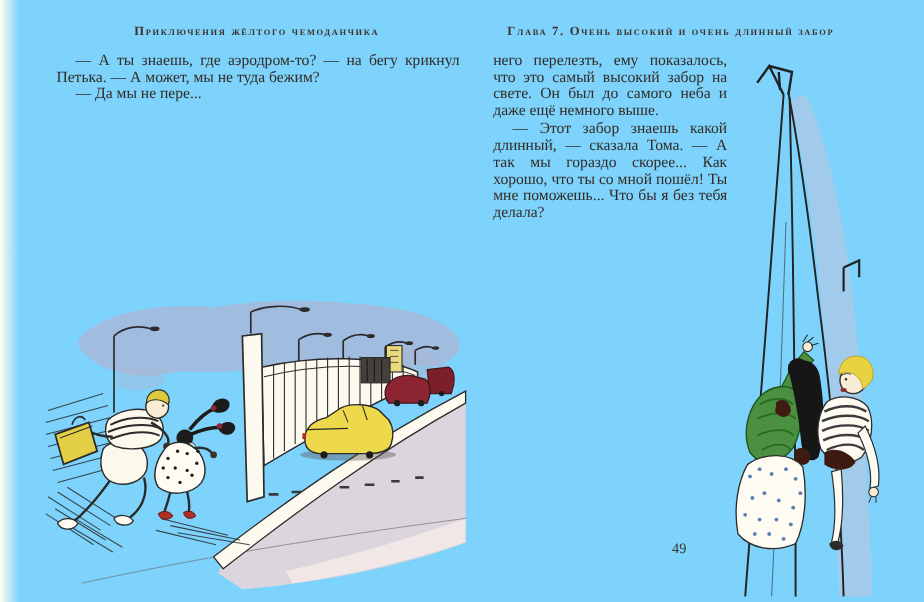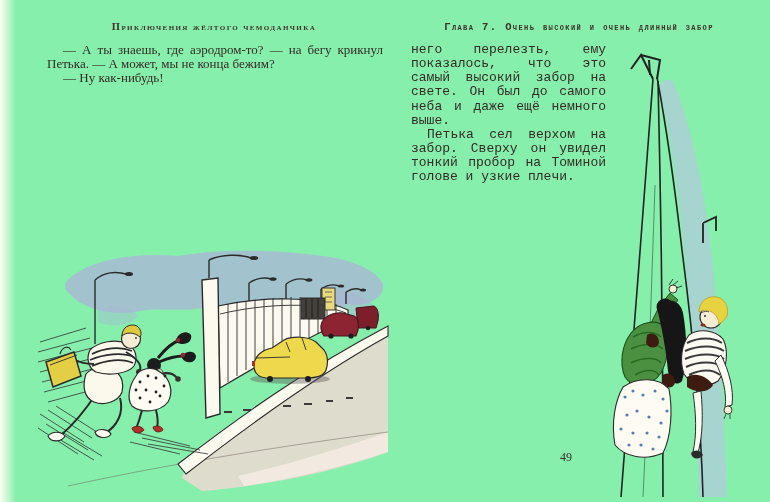--- a/index.html
+++ b/index.html
@@ -1,69 +1,69 @@
 <!DOCTYPE html>
 <html><head>
 <meta charset="utf-8">
 <style>
   html,body{margin:0;padding:0;background:#e8e4d4;}
   .spread{
     position:relative;width:770px;height:502px;overflow:hidden;
-    background:#86efac;
+    background:#7dd3fc;
     font-family:"Liberation Serif","DejaVu Serif",serif;
     color:#332b26;
   }
   .page-edge{
     position:absolute;left:0;top:0;bottom:0;width:16px;
     background:linear-gradient(90deg,#fffdf0,rgba(255,253,240,0));
     pointer-events:none;
   }
   .running-header{
     position:absolute;top:21px;height:14px;
     font-variant:small-caps;font-weight:bold;
     font-size:10.5px;letter-spacing:1.4px;
     color:#3f312a;text-align:center;white-space:nowrap;
   }
   .running-header.left{left:46px;width:336px;}
-  .running-header.right{left:406px;width:346px;font-family:Liberation Mono, monospace;}
+  .running-header.right{left:386px;width:346px;}
   .text-block{
     position:absolute;top:43px;
     font-size:13px;line-height:14.15px;
     text-align:justify;text-justify:inter-word;
   }
   .text-block p{margin:0;text-indent:16px;hyphens:none;}
   .text-block p.noindent{text-indent:0;}
   .text-block.left{left:47px;width:336px;}
-  .text-block.right{left:411px;width:195px;font-family:Liberation Mono, monospace;}
+  .text-block.right{left:411px;width:195px;}
   .page-number{
     position:absolute;top:450px;left:411px;width:310px;
     text-align:center;font-size:12px;color:#3a322c;
   }
   svg{position:absolute;display:block;}
   .illus-left{left:38px;top:246px;}
   .illus-right{left:603px;top:45px;}
 </style>
 </head>
 <body>
 
 <div class="spread">
 
   <div class="page-edge"></div>
 
   <div class="running-header left">Приключения жёлтого чемоданчика</div>
   <div class="running-header right">Глава 7. Очень высокий и очень длинный забор</div>
 
   <div class="text-block left">
-    <p>— А ты знаешь, где аэродром-то? — на бегу крикнул Петька. — А может, мы не конца бежим?</p>
-    <p>— Ну как-нибудь!</p>
+    <p>— А ты знаешь, где аэродром-то? — на бегу крикнул Петька. — А может, мы не туда бежим?</p>
+    <p>— Да мы не пере...</p>
   </div>
 
   <div class="text-block right">
     <p class="noindent">него перелезть, ему показалось, что это самый высокий забор на свете. Он был до самого неба и даже ещё немного выше.</p>
-    <p>Петька сел верхом на забор. Сверху он увидел тонкий пробор на Томиной голове и узкие плечи.</p>
+    <p>— Этот забор знаешь какой длинный, — сказала Тома. — А так мы гораздо скорее... Как хорошо, что ты со мной пошёл! Ты мне поможешь... Что бы я без тебя делала?</p>
   </div>
 
   <div class="page-number">49</div>
 
   <svg class="illus-left" width="352" height="246" viewBox="0 0 352 246">
 
     <g>
       <path d="M28,36 C48,14 95,6 140,10 C185,2 240,4 285,10 C315,14 338,24 345,38 C347,52 330,62 308,58 C288,70 263,62 243,66 C218,58 193,68 173,60 C148,68 118,60 98,66 C73,70 46,62 36,52 C29,46 25,42 28,36 Z" fill="#a9b7d6" opacity="0.8"></path>
       <path d="M295,44 C318,46 338,56 342,68 C338,78 322,80 308,75 C300,64 294,52 295,44 Z" fill="#a9b7d6" opacity="0.55"></path>
       <path d="M60,62 C80,58 96,62 100,70 C94,80 72,82 60,76 Z" fill="#a9b7d6" opacity="0.45"></path>

